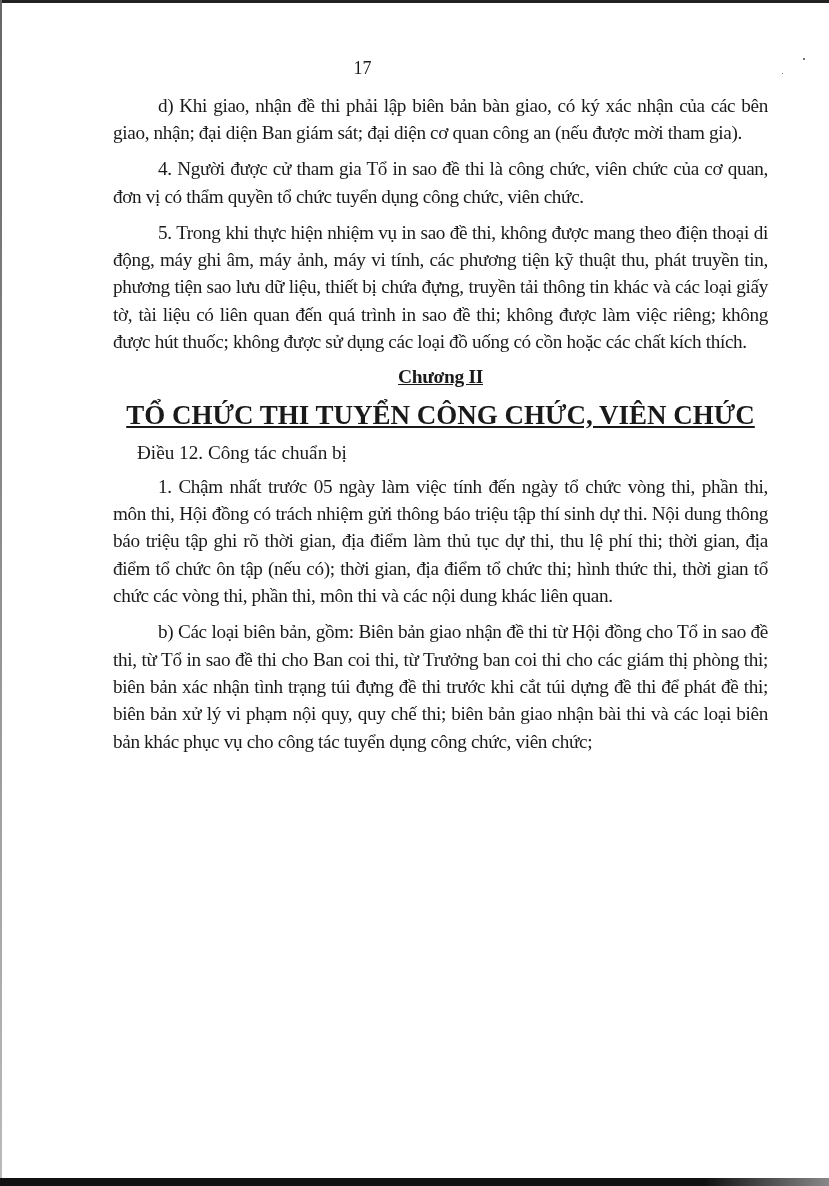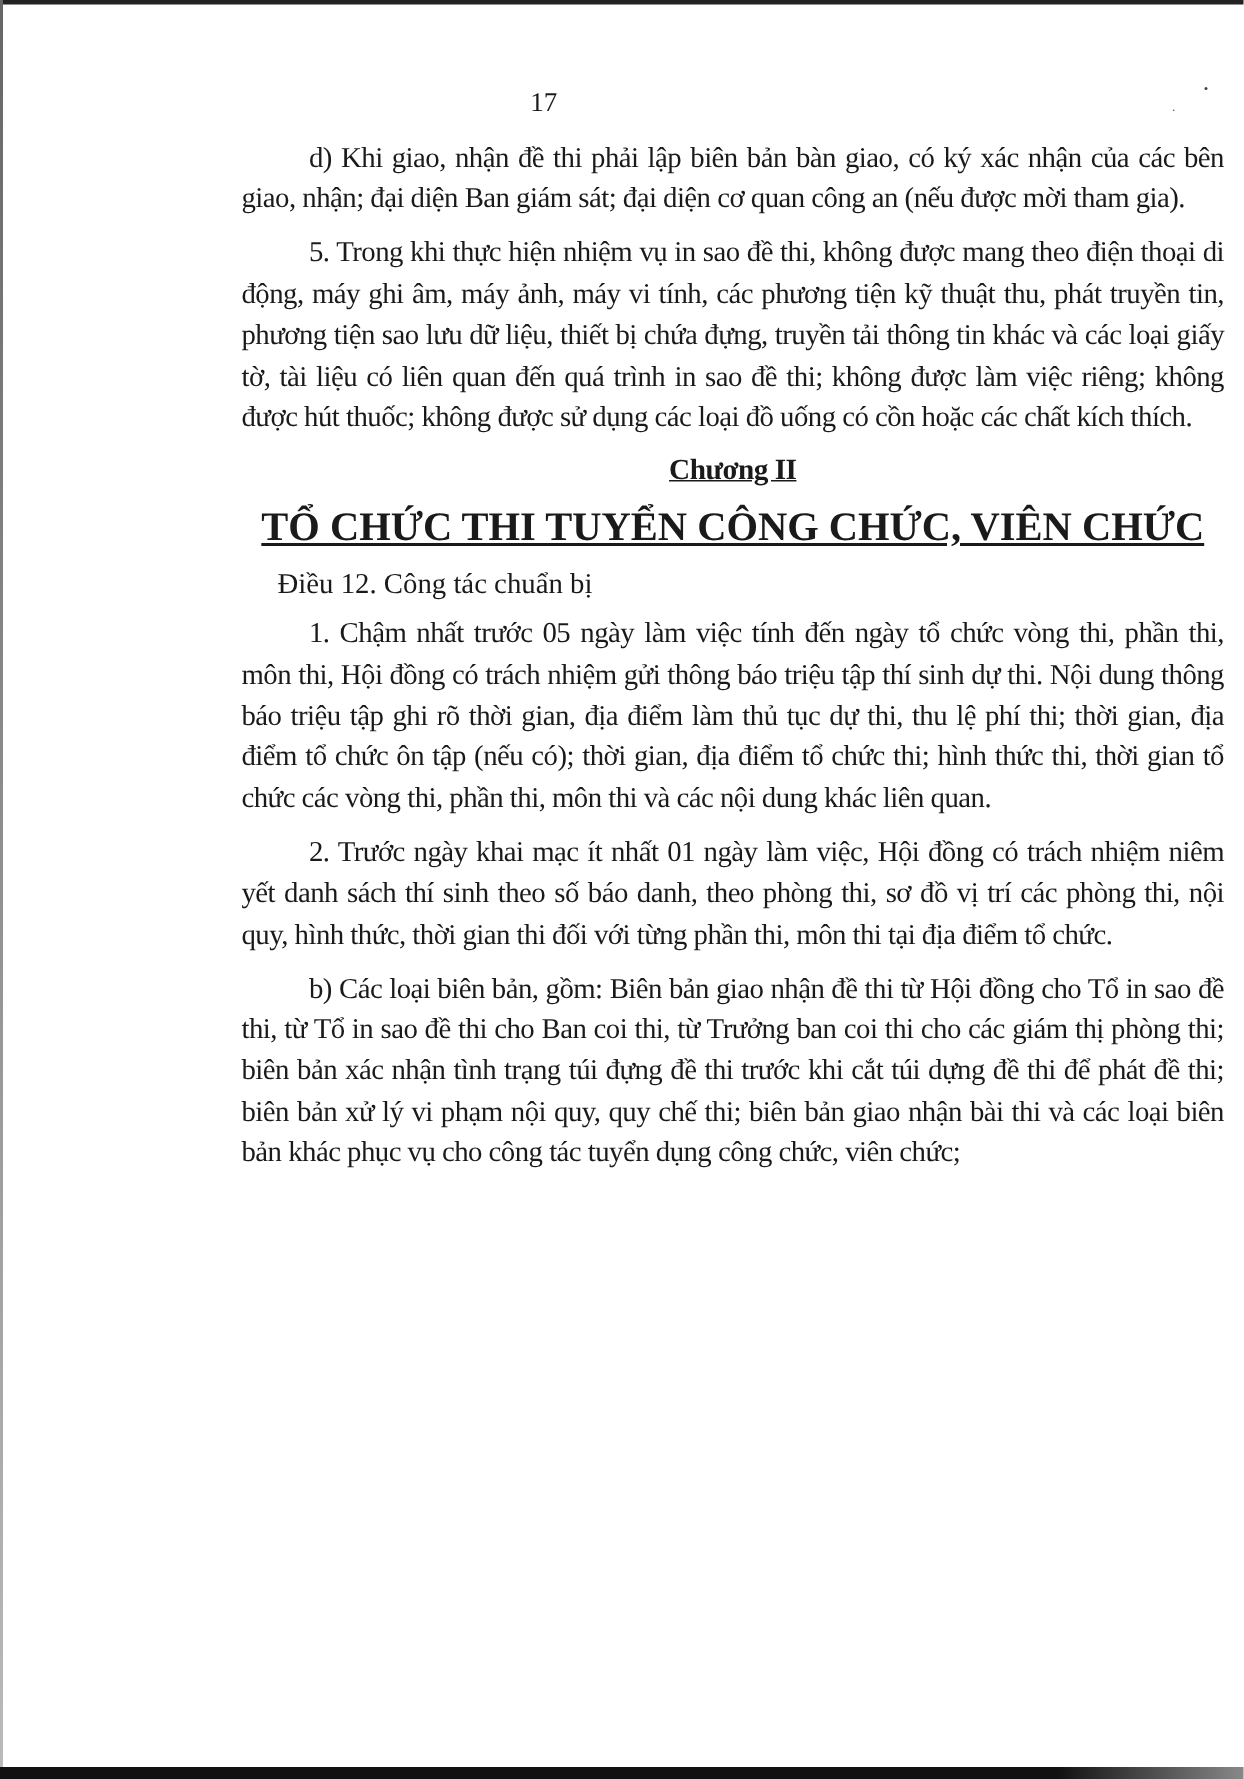--- a/index.html
+++ b/index.html
@@ -39,21 +39,20 @@
       font-size: 18px;
     }
     .content {
       position: absolute;
       left: 113px;
       top: 92px;
       width: 655px;
       font-size: 19.2px;
       line-height: 27.4px;
       letter-spacing: -0.35px;
-      margin-left: 48px;
     }
     .content p {
       margin: 0 0 8.5px 0;
       text-align: justify;
       text-indent: 45px;
     }
     .heading-center {
       text-align: center !important;
       text-indent: 0 !important;
       font-weight: bold;
@@ -84,23 +83,23 @@
 <div class="scan-top"></div>
 <div class="scan-left"></div>
 <div class="scan-bottom"></div>
 <div class="speck" style="left:803px; top:58px;"></div>
 <div class="speck" style="left:782px; top:73px; width:1px; height:1px;"></div>
 
 <div class="page-number">17</div>
 
 <div class="content">
   <p>d) Khi giao, nhận đề thi phải lập biên bản bàn giao, có ký xác nhận của các bên giao, nhận; đại diện Ban giám sát; đại diện cơ quan công an (nếu được mời tham gia).</p>
+  <p>4. Người được cử tham gia Tổ in sao đề thi là công chức, viên chức của cơ quan, đơn vị có thẩm quyền tổ chức tuyển dụng công chức, viên chức.</p>
   <p>5. Trong khi thực hiện nhiệm vụ in sao đề thi, không được mang theo điện thoại di động, máy ghi âm, máy ảnh, máy vi tính, các phương tiện kỹ thuật thu, phát truyền tin, phương tiện sao lưu dữ liệu, thiết bị chứa đựng, truyền tải thông tin khác và các loại giấy tờ, tài liệu có liên quan đến quá trình in sao đề thi; không được làm việc riêng; không được hút thuốc; không được sử dụng các loại đồ uống có cồn hoặc các chất kích thích.</p>
 
   <p class="heading-center chapter">Chương II</p>
   <p class="heading-center chapter-title">TỔ CHỨC THI TUYỂN CÔNG CHỨC, VIÊN CHỨC</p>
 
   <p class="article-heading">Điều 12. Công tác chuẩn bị</p>
 
   <p>1. Chậm nhất trước 05 ngày làm việc tính đến ngày tổ chức vòng thi, phần thi, môn thi, Hội đồng có trách nhiệm gửi thông báo triệu tập thí sinh dự thi. Nội dung thông báo triệu tập ghi rõ thời gian, địa điểm làm thủ tục dự thi, thu lệ phí thi; thời gian, địa điểm tổ chức ôn tập (nếu có); thời gian, địa điểm tổ chức thi; hình thức thi, thời gian tổ chức các vòng thi, phần thi, môn thi và các nội dung khác liên quan.</p>
-  <p>2. Trước ngày khai mạc ít nhất 01 ngày làm việc, Hội đồng có trách nhiệm niêm yết danh sách thí sinh theo số báo danh, theo phòng thi, sơ đồ vị trí các phòng thi, nội quy, hình thức, thời gian thi đối với từng phần thi, môn thi tại địa điểm tổ chức.</p>
   <p>b) Các loại biên bản, gồm: Biên bản giao nhận đề thi từ Hội đồng cho Tổ in sao đề thi, từ Tổ in sao đề thi cho Ban coi thi, từ Trưởng ban coi thi cho các giám thị phòng thi; biên bản xác nhận tình trạng túi đựng đề thi trước khi cắt túi dựng đề thi để phát đề thi; biên bản xử lý vi phạm nội quy, quy chế thi; biên bản giao nhận bài thi và các loại biên bản khác phục vụ cho công tác tuyển dụng công chức, viên chức;</p>
 </div>
 
 </body></html>

